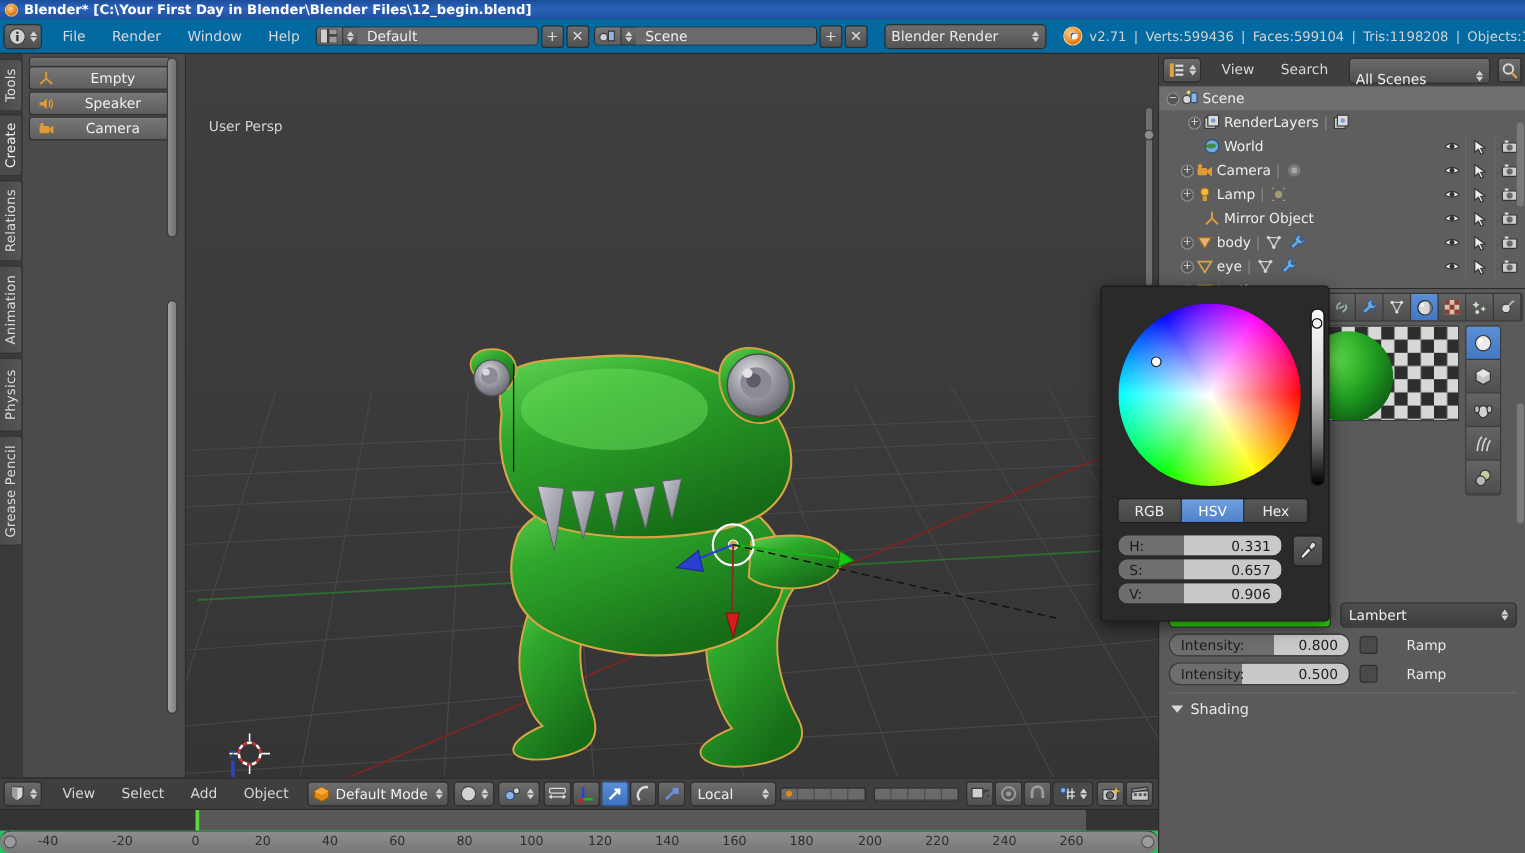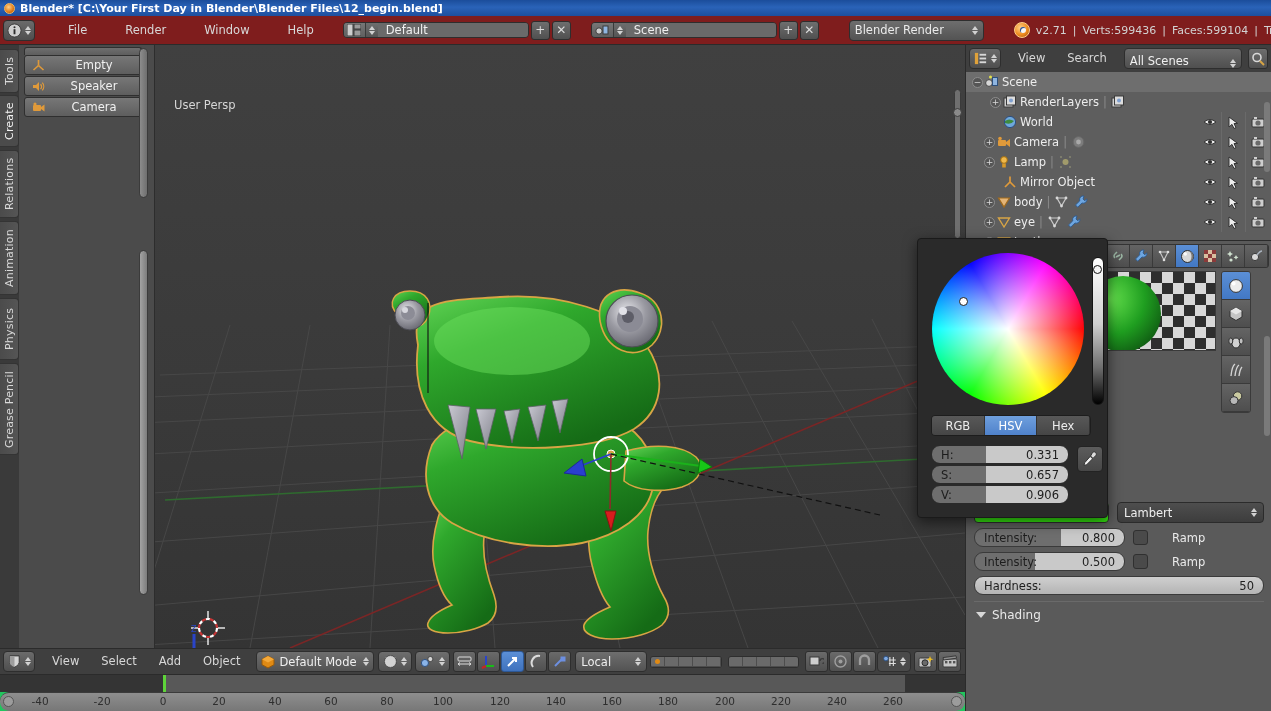--- a/index.html
+++ b/index.html
@@ -17,22 +17,22 @@
     display:flex;align-items:center;gap:5px;padding-left:4px;
     font-size:11px;font-weight:bold;color:#ffffff;white-space:nowrap;
   }
   .tb-ico{width:11px;height:11px;border-radius:50%;
     background:radial-gradient(circle at 40% 35%,#ffd089,#e07b16 60%,#8a4208);
     border:1px solid #f5b65c;flex:none;}
 
   
   .topbar{
     position:absolute;left:0;top:16px;width:1271px;height:29px;
-    background:#7f1d1d;border-bottom:1px solid #2b2b2b;
-    display:flex;align-items:center;gap:16px;padding:0 3px;white-space:nowrap;
+    background:#0369a1;border-bottom:1px solid #2b2b2b;
+    display:flex;align-items:center;gap:0px;padding:0 3px;white-space:nowrap;
   }
   .ed-sel{
     height:21px;display:flex;align-items:center;gap:2px;
     background:linear-gradient(180deg,#6b6b6b,#4e4e4e);
     border:1px solid #2e2e2e;border-radius:4px;padding:0 3px;margin-right:6px;
   }
   .ed-glyph{width:15px;height:15px;border-radius:2px;display:block;}
   .spin{display:flex;flex-direction:column;gap:1px;margin-left:1px;}
   .spin i{display:block;width:0;height:0;border-left:3px solid transparent;
     border-right:3px solid transparent;}
@@ -171,21 +171,21 @@
   .out-name{margin-left:3px;}
   .expand{width:11px;height:11px;border-radius:50%;border:1px solid #8d8d8d;color:#d8d8d8;
     font-size:9px;line-height:9px;text-align:center;margin-right:2px;flex:none;background:#565656;}
   .sep{color:#8a8a8a;margin:0 4px;}
   .rgt-icons{position:absolute;right:2px;top:0;height:20px;display:flex;align-items:center;gap:0;}
   .rgt-icons .ri{width:24px;height:20px;display:flex;align-items:center;justify-content:center;border-right:1px solid #6a6a6a;}
   .out-scroll{position:absolute;right:2px;top:30px;width:6px;height:70px;border-radius:3px;background:#7a7a7a;}
   .allscenes{
     height:21px;min-width:118px;border-radius:4px;
     background:linear-gradient(180deg,#6a6a6a,#4f4f4f);border:1px solid #2e2e2e;
-    display:flex;align-items:flex-end;justify-content:space-between;padding:0 5px;
+    display:flex;align-items:flex-start;justify-content:space-between;padding:10px 5px;
     color:#f0f0f0;font-size:11.5px;margin-left:6px;
   }
 
   
   .props{
     position:absolute;left:965px;top:240px;width:306px;height:471px;
     background:#5a5a5a;border-left:1px solid #2b2b2b;border-top:1px solid #2b2b2b;
   }
   .props-header{position:absolute;left:0;top:0;width:306px;height:100px;background:#5a5a5a;}
   .ptabs{position:absolute;left:140px;top:3px;display:flex;gap:0;
@@ -1124,24 +1124,20 @@
       <div class="prow">
         <div class="numfield" style="background:linear-gradient(90deg,#6e6e6e 0 40%,#c9c9c9 40% 100%)">
           <span class="k">Intensity:</span>
           <span>0.500</span>
         </div>
         <div class="ramp">
           <span class="cbox"></span>
           <span>Ramp</span>
         </div>
       </div>
-      <div class="slider">
-        <span>Hardness:</span>
-        <span>50</span>
-      </div>
 
       <div class="sect">
         <span class="tri"></span>
         <span>Shading</span>
       </div>
     </div>
   </div>
 
   <div class="picker">
     <div class="wheel"></div>

